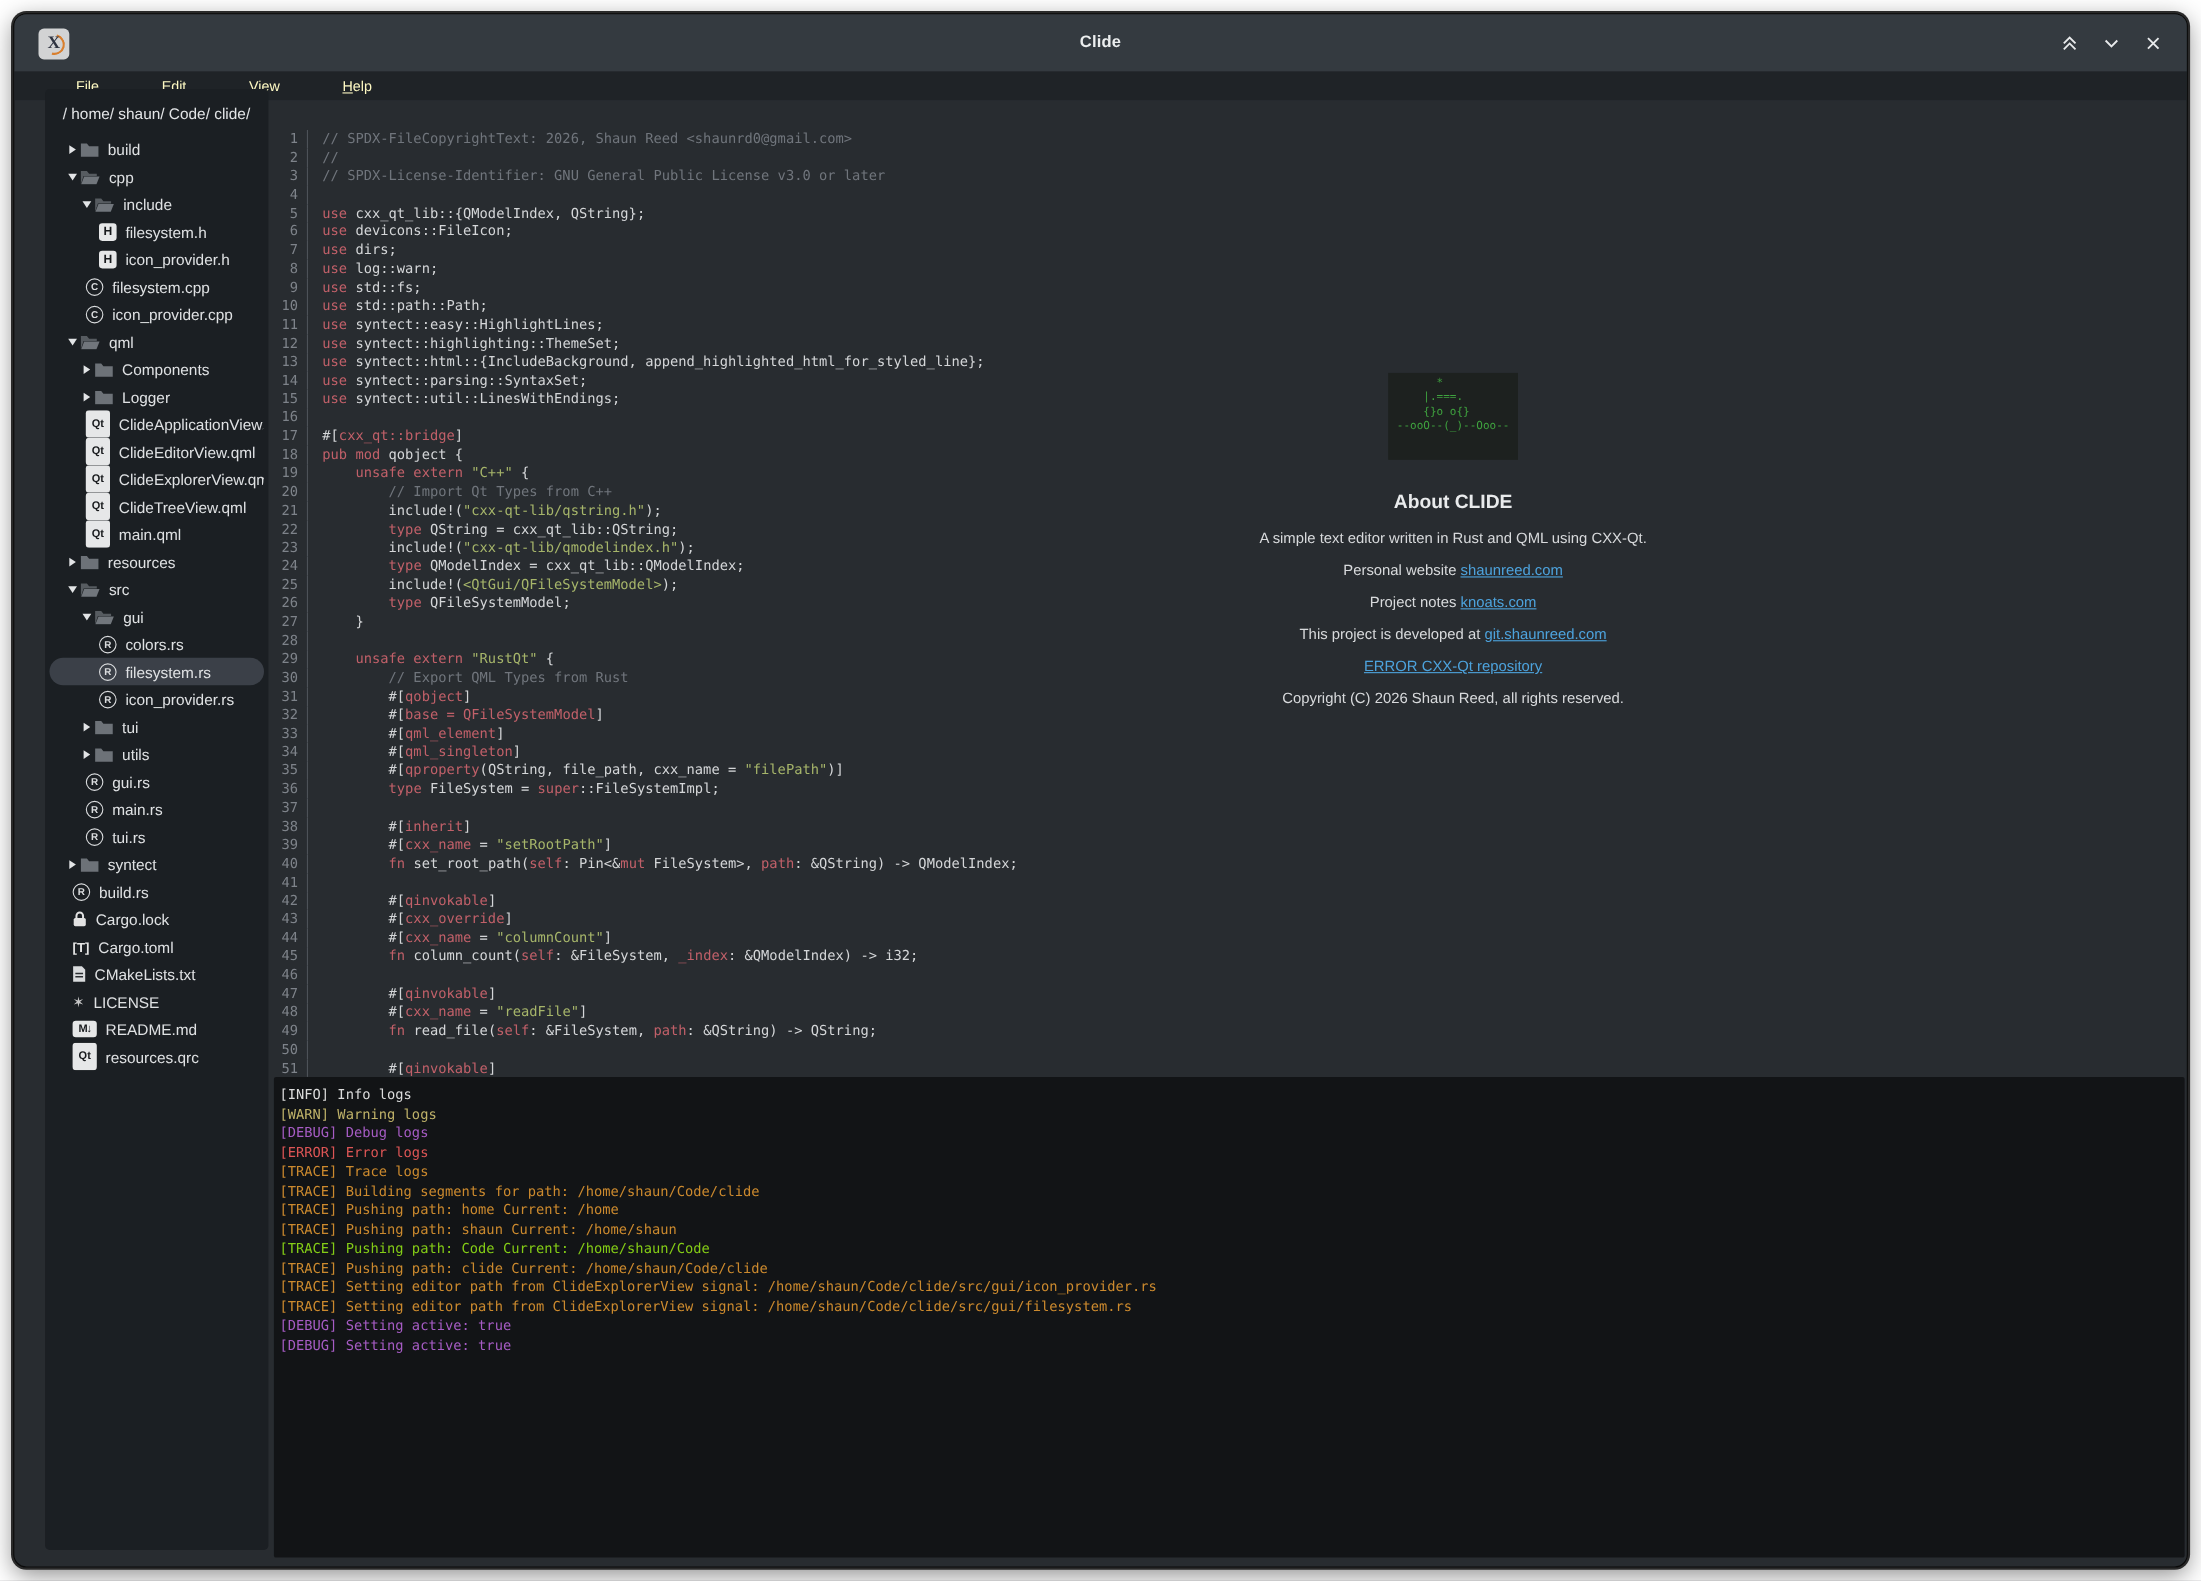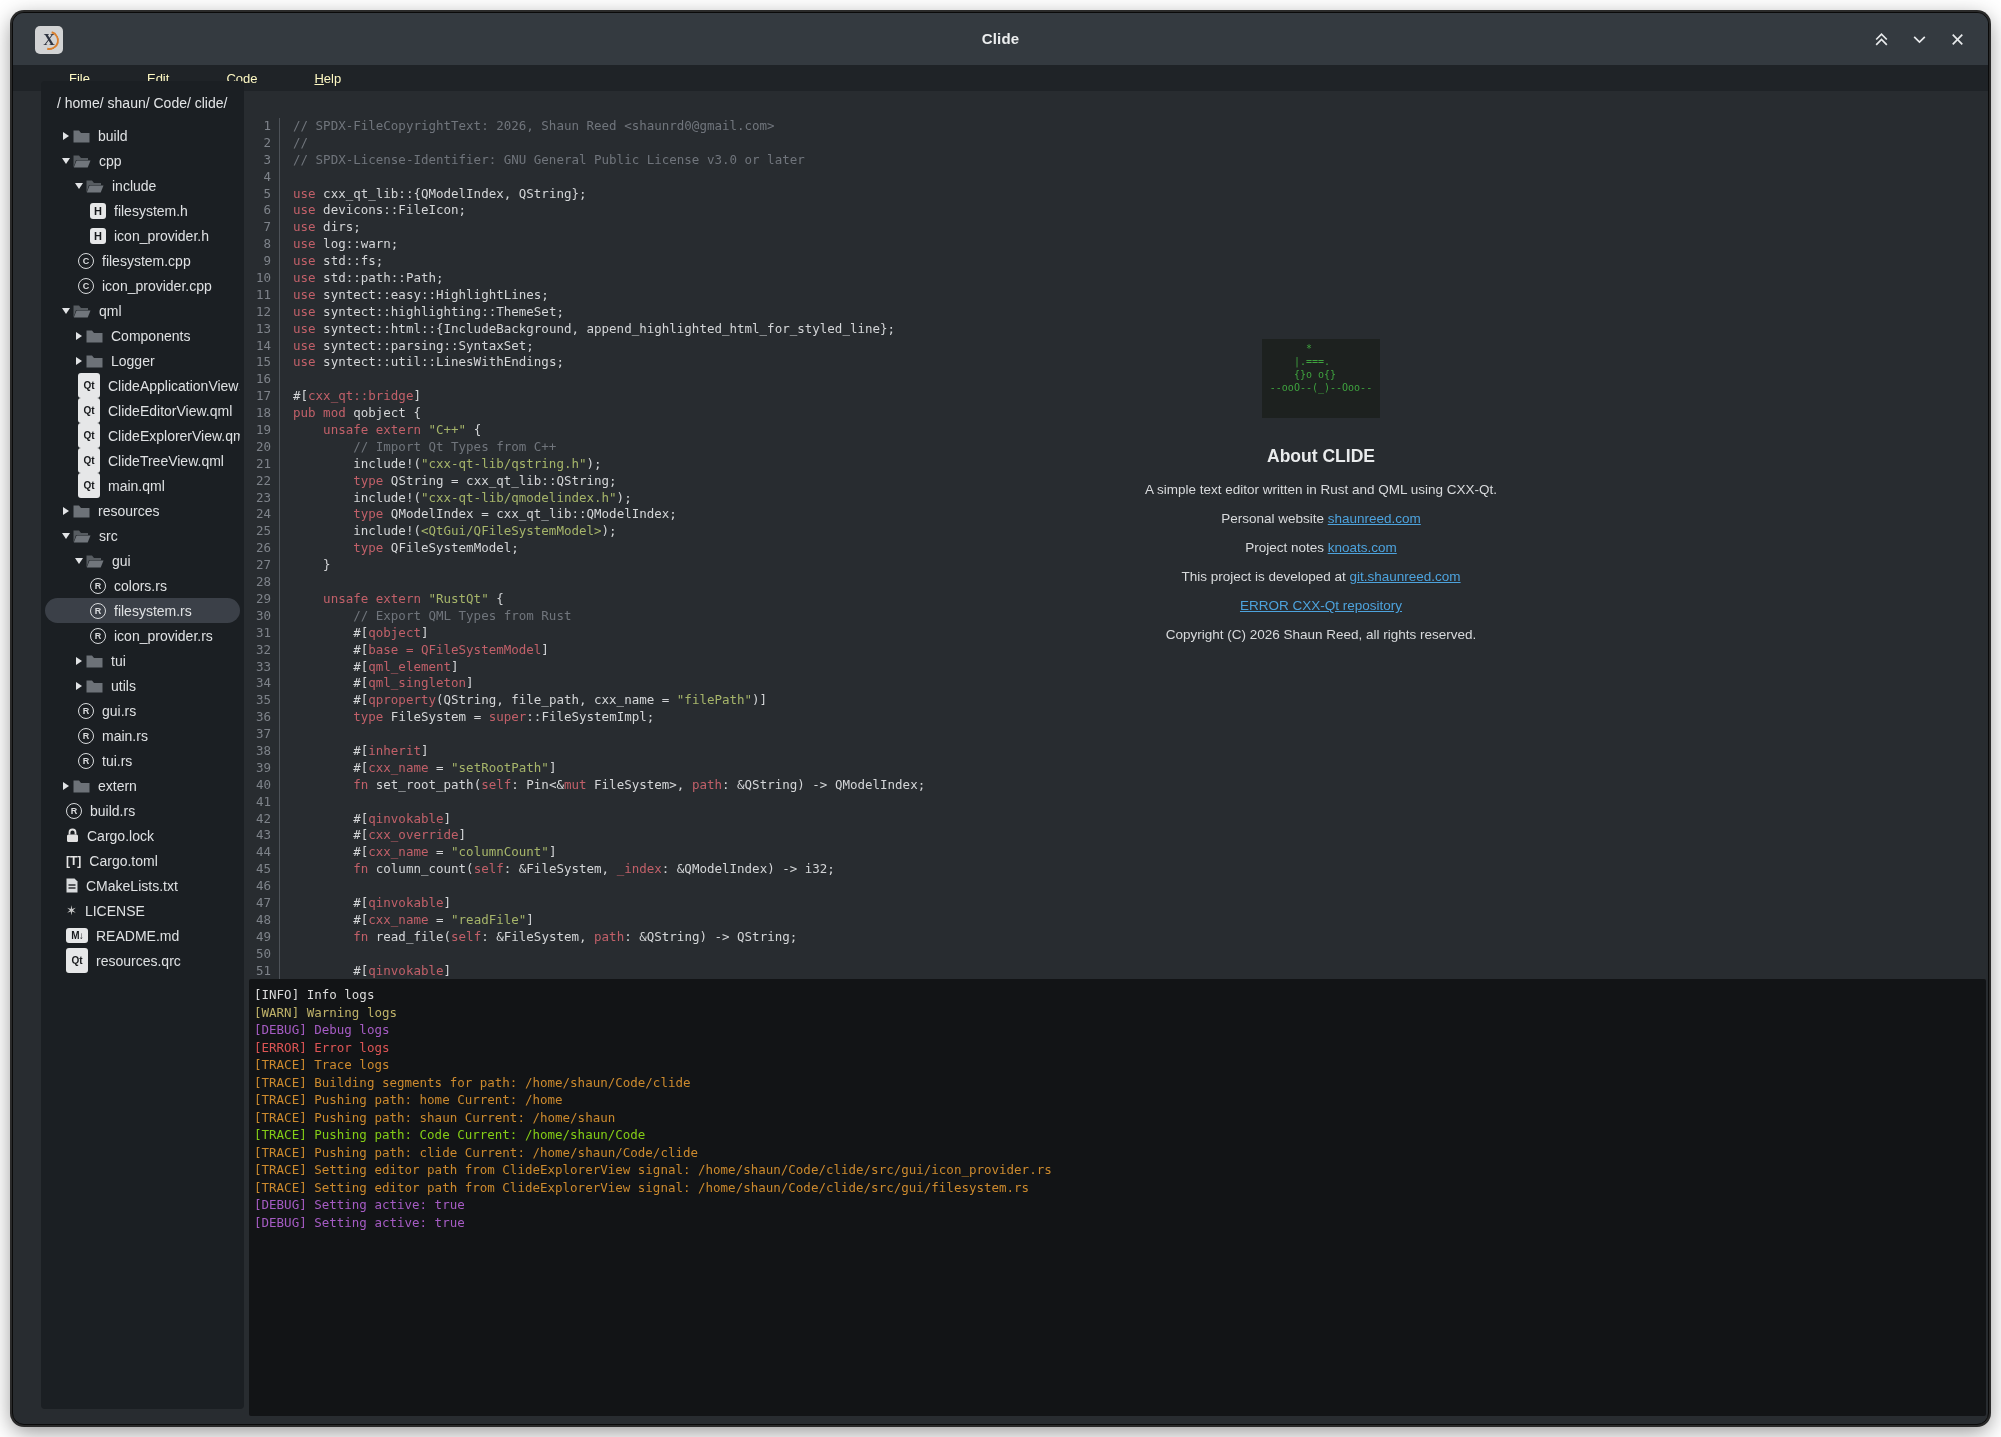--- a/index.html
+++ b/index.html
@@ -97,21 +97,21 @@
           <line x1="3.5" y1="3.5" x2="12.5" y2="12.5" stroke="#e8eaec" stroke-width="1.6"></line>
           <line x1="12.5" y1="3.5" x2="3.5" y2="12.5" stroke="#e8eaec" stroke-width="1.6"></line>
         </svg>
       </button>
     </div>
   </div>
 
   <div class="menubar" id="menubar">
       <div class="menu-item">File</div>
       <div class="menu-item">Edit</div>
-      <div class="menu-item">Code</div>
+      <div class="menu-item">View</div>
       <div class="menu-item">Help</div>
     </div>
 
   <div class="tree-panel">
     <div class="tree-header">/ home/ shaun/ Code/ clide/</div>
     <div class="tree-list" id="tree-list">
         <div class="tree-row" style="padding-left: 13px;">
           <span class="chev">
             <span class="tri-right"></span>
           </span>
@@ -329,21 +329,21 @@
         </div>
         <div class="tree-row" style="padding-left: 13px;">
           <span class="chev">
             <span class="tri-right"></span>
           </span>
           <span class="ticon">
             <svg width="17" height="14" viewBox="0 0 17 14">
               <path d="M0.5 1.5 h5.5 l2 2.5 h8.5 v9.5 H0.5 z" fill="#6d7278"></path>
             </svg>
           </span>
-          <span class="tree-label">extern</span>
+          <span class="tree-label">syntect</span>
         </div>
         <div class="tree-row" style="padding-left: 21px;">
           <span class="ticon">
             <span class="circ">R</span>
           </span>
           <span class="tree-label">build.rs</span>
         </div>
         <div class="tree-row" style="padding-left: 21px;">
           <span class="ticon">
             <svg width="13" height="15" viewBox="0 0 13 15">

